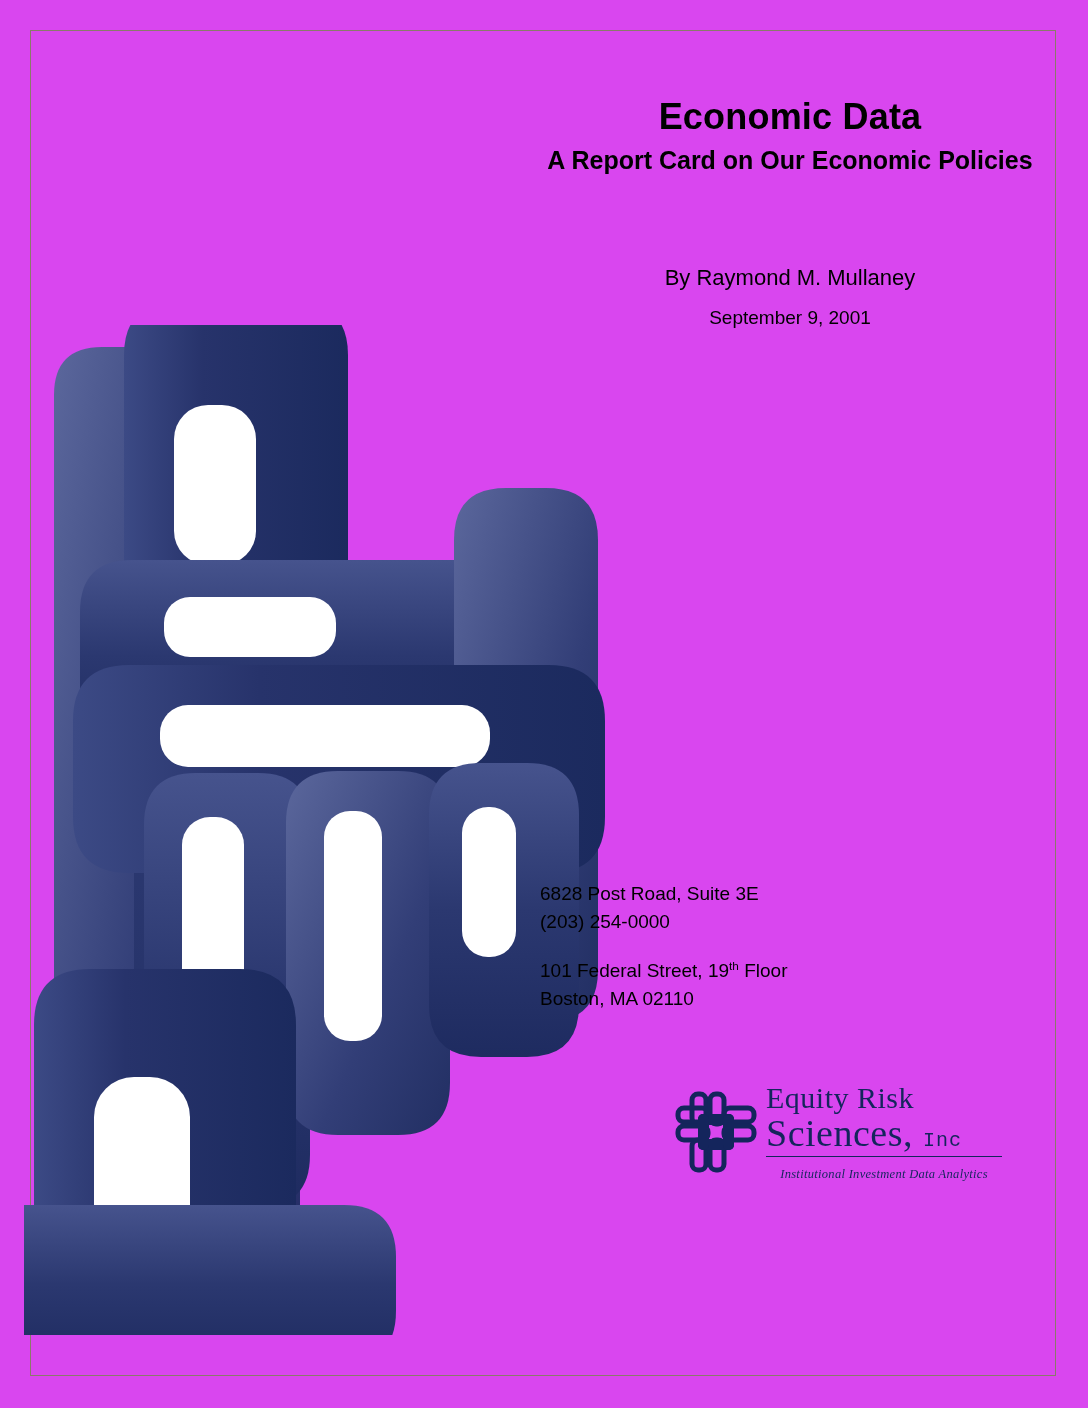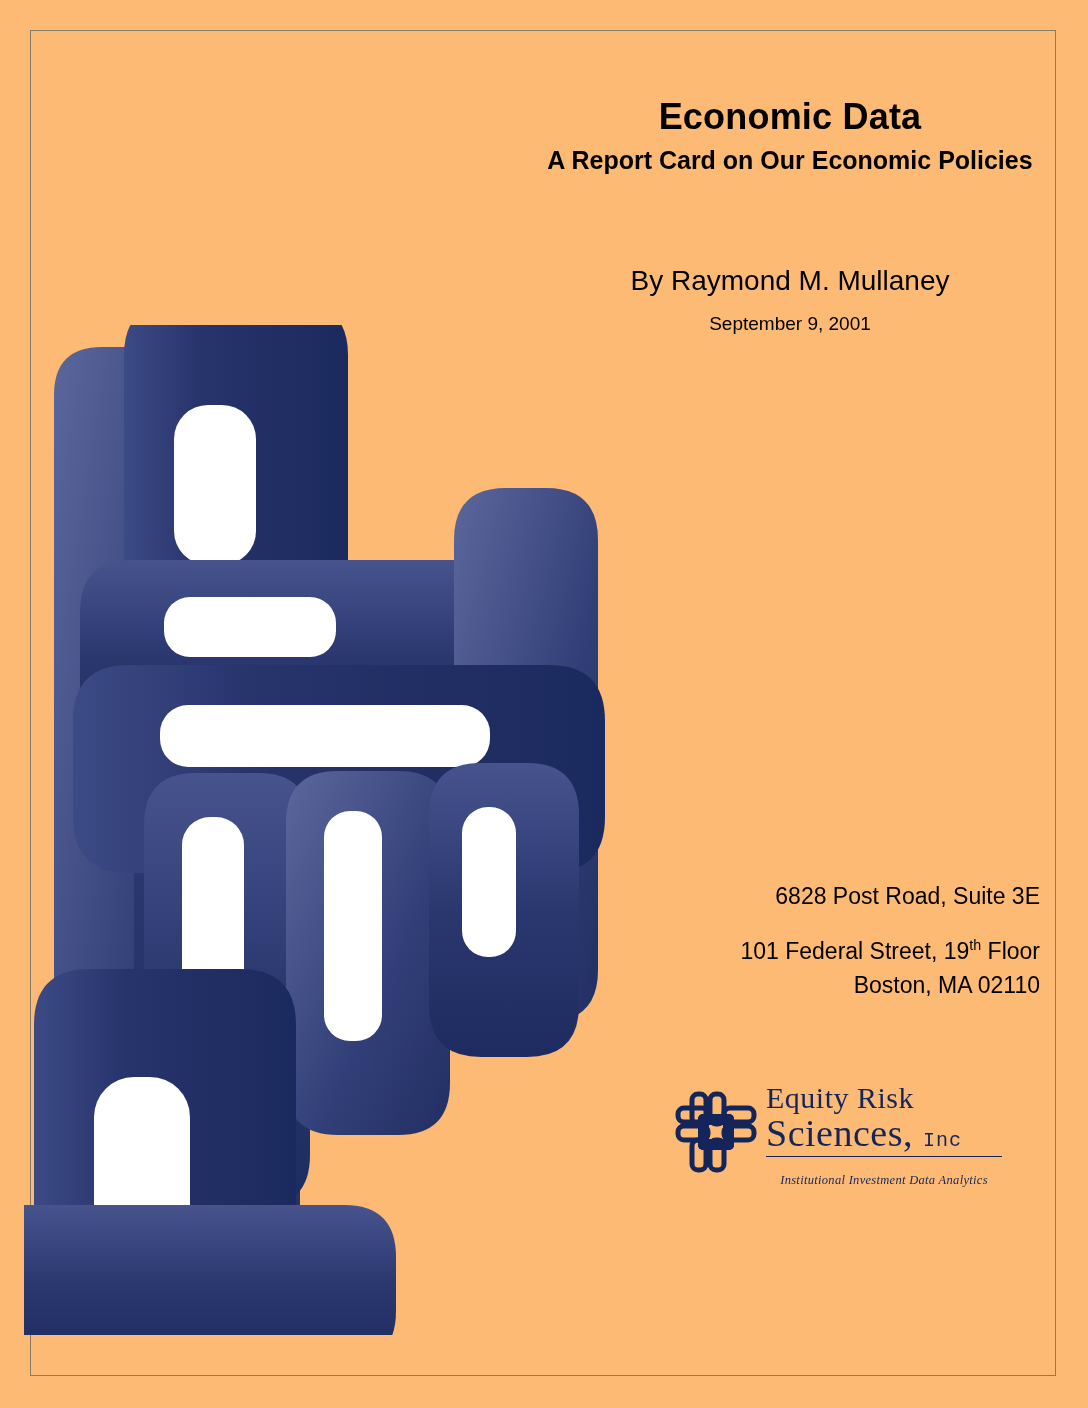--- a/index.html
+++ b/index.html
@@ -4,21 +4,21 @@
 <style>
   html, body {
     margin: 0;
     padding: 0;
     background: #ffffff;
   }
   .page {
     position: relative;
     width: 1088px;
     height: 1408px;
-    background: #fdba74;
+    background: #d946ef;
     overflow: hidden;
     font-family: "Liberation Sans", sans-serif;
     color: #000000;
   }
   .page-border {
     position: absolute;
     left: 30px;
     top: 30px;
     width: 1026px;
     height: 1346px;
@@ -58,36 +58,36 @@
     margin: 1px;
   }
   .byline-block {
     position: absolute;
     left: 540px;
     top: 265px;
     width: 500px;
     text-align: center;
   }
   .byline {
-    font-size: 28px;
+    font-size: 22px;
     margin: 0 0 16px 0;
   }
   .docdate {
     font-size: 19px;
     margin: 14px;
   }
 
   
   .address-block {
     position: absolute;
     left: 540px;
     top: 880px;
     width: 500px;
-    text-align: right;
-    font-size: 23px;
+    text-align: left;
+    font-size: 19px;
     line-height: 1.45;
   }
   .address-block .addr-group {
     margin-bottom: 22px;
   }
   .address-block .addr-group:last-child {
     margin-bottom: 0;
   }
   .address-block .line {
     display: block;
@@ -142,21 +142,21 @@
   }
   .logo-tagline {
     font-family: "Liberation Serif", serif;
     font-style: italic;
     font-size: 12.5px;
     color: #14255c;
     letter-spacing: 0.3px;
     white-space: nowrap;
     margin-top: 3px;
     border-top: 1.5px solid #14255c;
-    padding-top: 16px;
+    padding-top: 10px;
     text-align: center;
   }
 </style>
 </head>
 <body>
 
 <div class="page">
 
   <div class="page-border"></div>
 
@@ -215,20 +215,21 @@
   </div>
 
   <div class="byline-block">
     <p class="byline">By Raymond M. Mullaney</p>
     <p class="docdate">September 9, 2001</p>
   </div>
 
   <div class="address-block">
     <div class="addr-group">
       <span class="line">6828 Post Road, Suite 3E</span>
+      <span class="line">(203) 254-0000</span>
     </div>
     <div class="addr-group">
       <span class="line"><span>101 Federal Street, 19</span><sup class="ord">th</sup><span> Floor</span></span>
       <span class="line">Boston, MA 02110</span>
     </div>
   </div>
 
   <div class="company-logo">
     <svg class="logo-mark" viewBox="0 0 92 92" aria-hidden="true">
       <g fill="none" stroke="#14255c" stroke-width="5">

